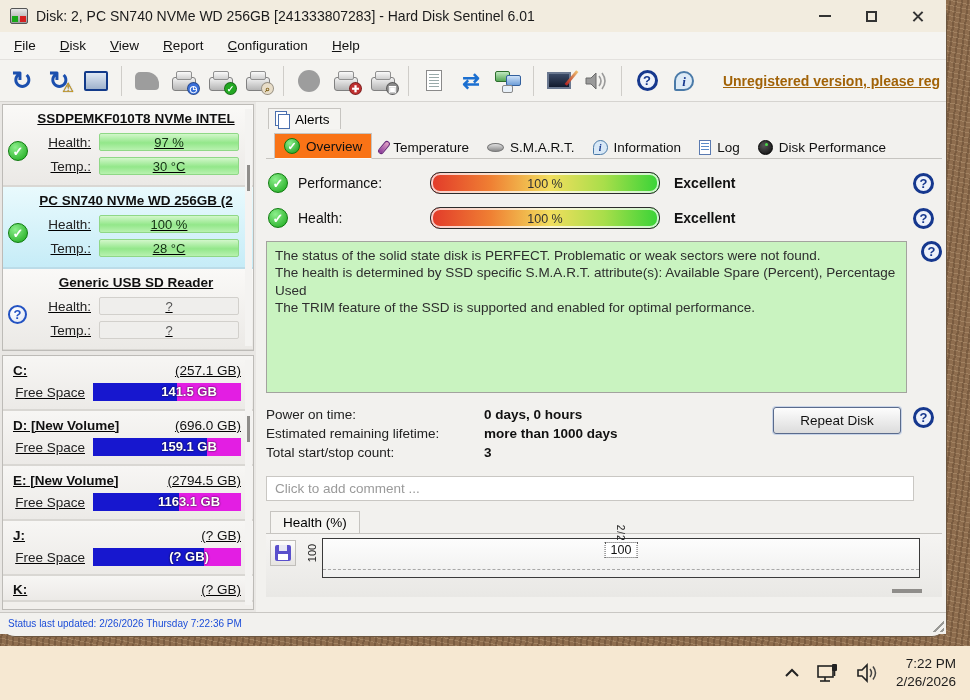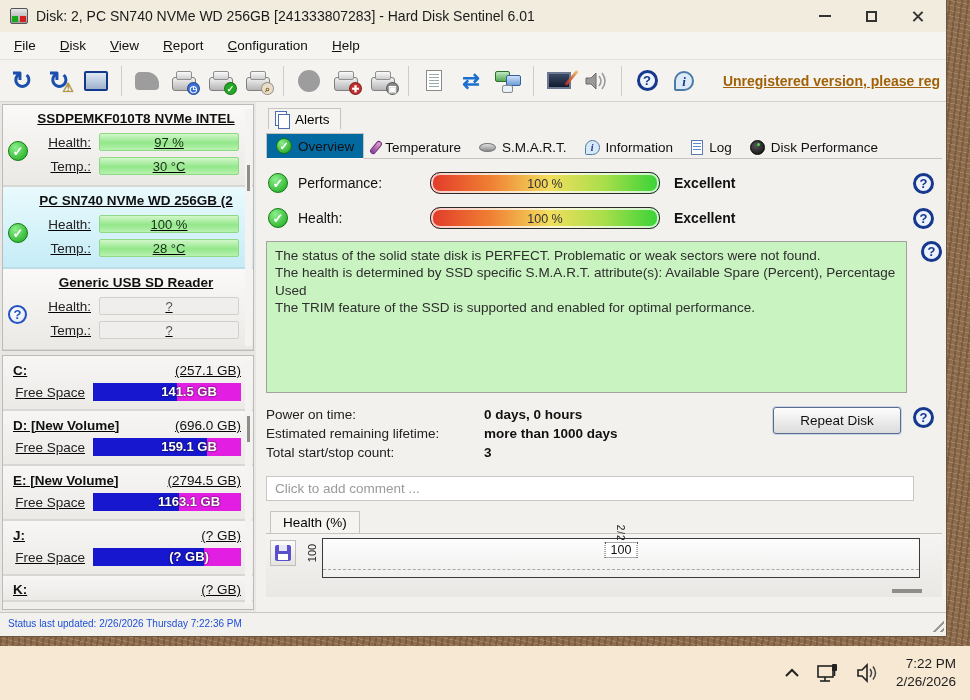--- a/index.html
+++ b/index.html
@@ -9,21 +9,21 @@
     background:#8e6d4e;
   }
   .desktop-texture { position:absolute; inset:0;
     background:
       repeating-linear-gradient(97deg, rgba(60,38,20,.25) 0 2px, transparent 2px 6px),
       repeating-linear-gradient(13deg, rgba(255,230,190,.18) 0 1px, transparent 1px 5px),
       #8e6d4e; }
 
   
   .window { position:absolute; left:0; top:0; width:947px; height:637px;
-    background:#f2f1ee; border-right:1px solid #6b5640; border-bottom:1px solid #6b5640; }
+    background:#f2f1ee; border-right:1px solid #6b5640; border-bottom:1px solid #6b5640;border-radius:15px; }
 
   .titlebar { height:32px; background:#f2ecdf; display:flex; align-items:center; padding:0 6px; }
   .app-icon { width:18px; height:16px; margin:0 8px 0 4px; position:relative;
     background:linear-gradient(#e8e8e8,#9a9a9a); border:1px solid #555; border-radius:2px; }
   .app-icon::before { content:""; position:absolute; left:1px; bottom:1px; width:6px; height:6px; background:#18a818; }
   .app-icon::after  { content:""; position:absolute; right:1px; bottom:1px; width:6px; height:6px; background:#d42020; }
   .title-text { font-size:14px; color:#1b1b1b; white-space:nowrap; }
   .win-controls { margin-left:auto; display:flex; align-items:center; }
   .win-btn { width:46px; height:30px; display:flex; align-items:center; justify-content:center; cursor:default; }
   .ic-min { width:12px; height:2px; background:#333; }
@@ -111,21 +111,21 @@
 
   
   .main { flex:1; background:#f2f1ee; padding:6px 4px 0 10px; position:relative; overflow:hidden; }
   .alert-tab { display:inline-flex; align-items:center; gap:6px; padding:2px 10px 2px 6px; font-size:13.5px;
     border:1px solid #c6c4c0; border-bottom:none; background:#f5f4f1; margin-left:2px; }
   .pages-ico { position:relative; width:14px; height:16px; }
   .pages-ico::before,.pages-ico::after { content:""; position:absolute; width:10px; height:13px; background:#fff; border:1px solid #4a6fae; }
   .pages-ico::before { left:0; top:0; } .pages-ico::after { left:3px; top:3px; }
   .tabs { display:flex; align-items:flex-end; border-bottom:1px solid #c6c4c0; margin-top:1px; }
   .tab { display:flex; align-items:center; gap:6px; padding:4px 9px; font-size:13.5px; color:#111; position:relative; top:1px; }
-  .tab.active { background:#0369a1; border:1px solid #c6c4c0; border-bottom:1px solid #fbfaf8; }
+  .tab.active { background:#f97316; border:1px solid #c6c4c0; border-bottom:1px solid #fbfaf8;margin-left:8px; }
   .mini-ok { width:16px; height:16px; border-radius:50%; border:1px solid #0d7a0d; color:#fff;
     background:radial-gradient(circle at 35% 30%, #8cef8c, #149614); text-align:center; font:bold 11px/15px "Liberation Sans",sans-serif; }
   .mini-ok::before { content:"✓"; }
   .thermo-ico { width:6px; height:15px; border-radius:3px; background:linear-gradient(#e8a8c8,#8a3a9a); transform:rotate(40deg); border:1px solid #6a2a7a; }
   .smart-ico { width:17px; height:9px; border-radius:50%; background:linear-gradient(#e0e0e0,#8a8a8a); border:1px solid #777; }
   .info-mini { width:15px; height:15px; border-radius:50% 50% 50% 10%; border:1px solid #4a7aa8; background:#d8e8f6;
     color:#16388e; text-align:center; font:bold italic 10px/13px "Liberation Serif",serif; }
   .info-mini::before { content:"i"; }
   .log-ico { width:12px; height:15px; background:#fff; border:1px solid #5a7ab0; }
   .log-ico::before { content:""; display:block; margin:2px 1px; height:9px;

